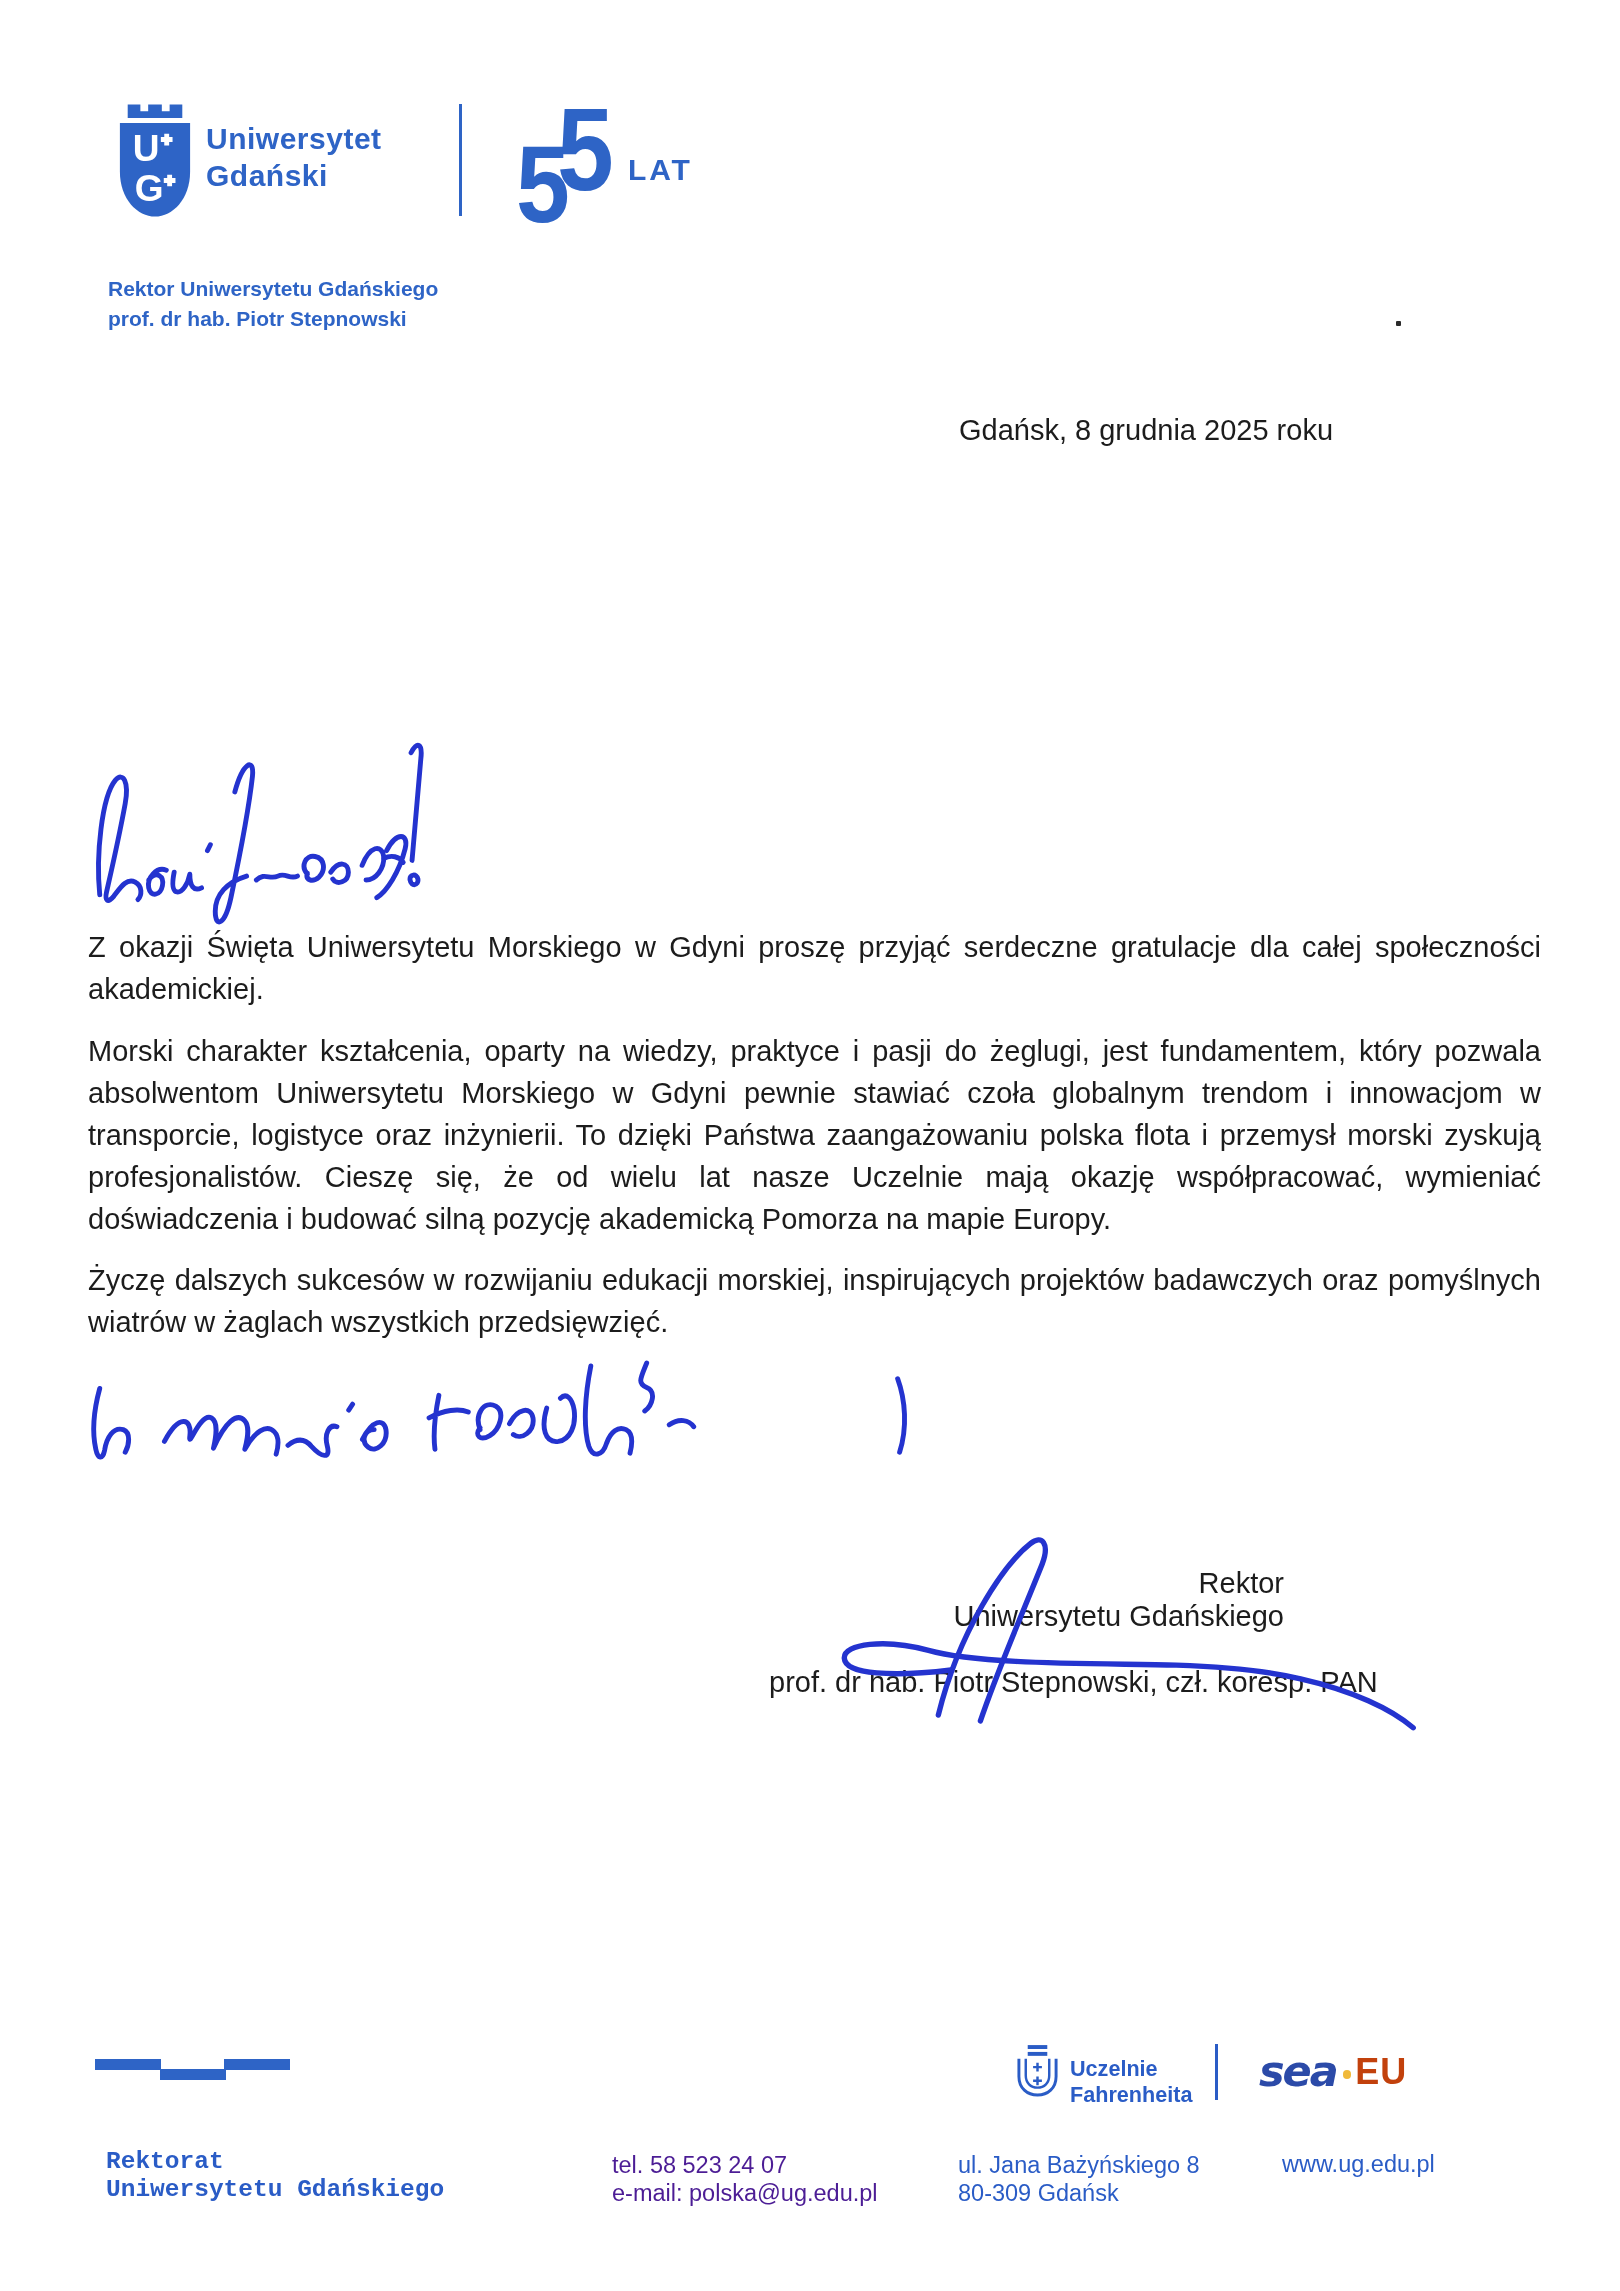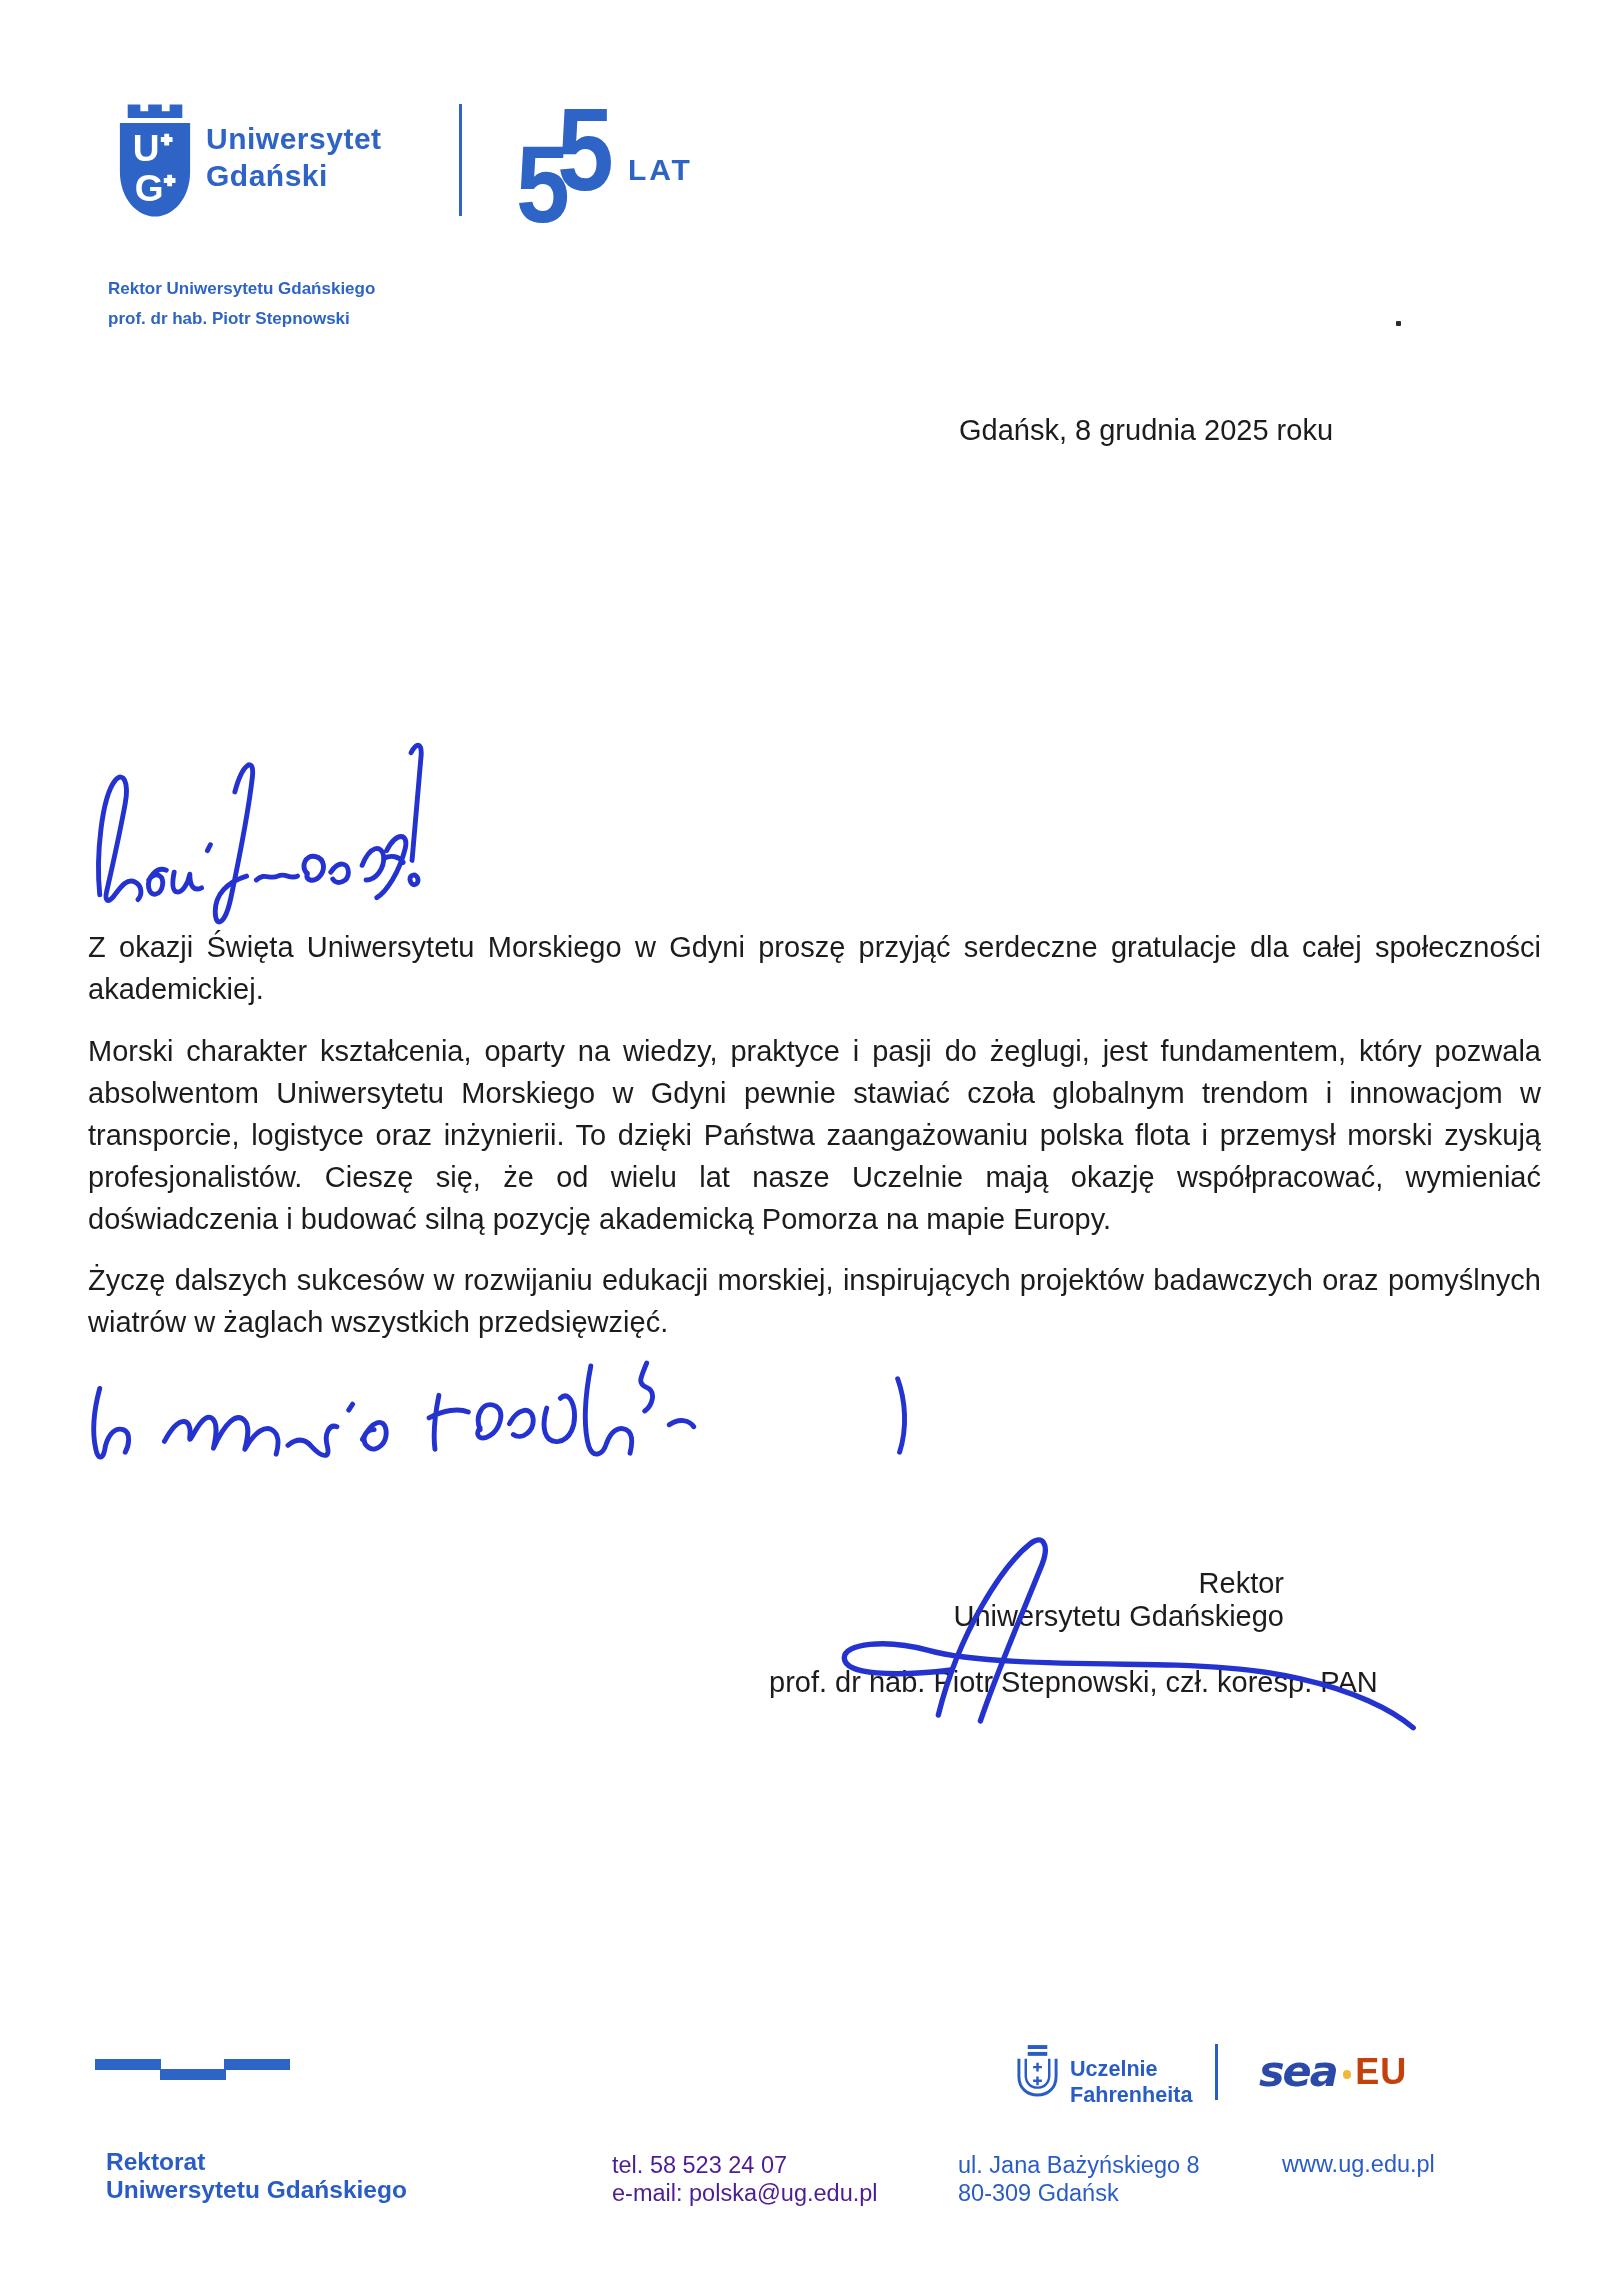--- a/index.html
+++ b/index.html
@@ -29,21 +29,21 @@
     transform:scaleX(.88);transform-origin:left top;
   }
   .anniv .five1{left:0;top:31px;font-size:110px;}
   .anniv .five2{left:41px;top:-5.9px;font-size:116px;}
   .anniv .lat{
     position:absolute;left:112px;top:55px;
     font-size:30px;font-weight:bold;letter-spacing:2.9px;
   }
   .sender{
     position:absolute;left:108px;top:274px;
-    font-size:17px;font-weight:bold;line-height:30px;color:#2e64c6;
+    font-size:21px;font-weight:bold;line-height:30px;color:#2e64c6;
   }
   .stray-dot{
     position:absolute;left:1396px;top:321px;width:4.9px;height:4.9px;
     background:#2a2a2a;border-radius:1px;
   }
   
   .dateline{position:absolute;left:959px;top:414px;font-size:29px;}
   .recipient{
     position:absolute;left:925px;top:567px;
     font-size:29px;font-weight:bold;line-height:44px;
@@ -82,21 +82,21 @@
   .sea-eu .sea{
     font-family:"DejaVu Sans",sans-serif;font-style:italic;font-weight:bold;
     font-size:43px;line-height:1;letter-spacing:-2px;color:#2b4aa8;text-align:right;
   }
   .sea-eu .dot{width:8.8px;height:8.8px;border-radius:50%;background:#f0b93a;margin:5.9px 3.9px 0 5.9px;}
   .sea-eu .eu{
     font-size:36px;font-weight:bold;line-height:1;color:#c2410c;letter-spacing:1px;
   }
   .office{
     position:absolute;left:106px;top:2148px;
-    font-size:24.5px;font-weight:bold;line-height:28px;color:#2a5cc6;
+    font-size:24.5px;font-weight:bold;line-height:28px;color:#2a5cc6;font-family:Liberation Mono, monospace;
   }
   .contact{position:absolute;left:612px;top:2151px;font-size:23.5px;line-height:28px;color:#4c1d95;}
   .address{position:absolute;left:958px;top:2151px;font-size:23.5px;line-height:28px;color:#2a5cc6;}
   .website{position:absolute;left:1282px;top:2151px;font-size:23.5px;color:#2a5cc6;}
 </style>
 </head>
 <body>
 
 <div class="page">
 

